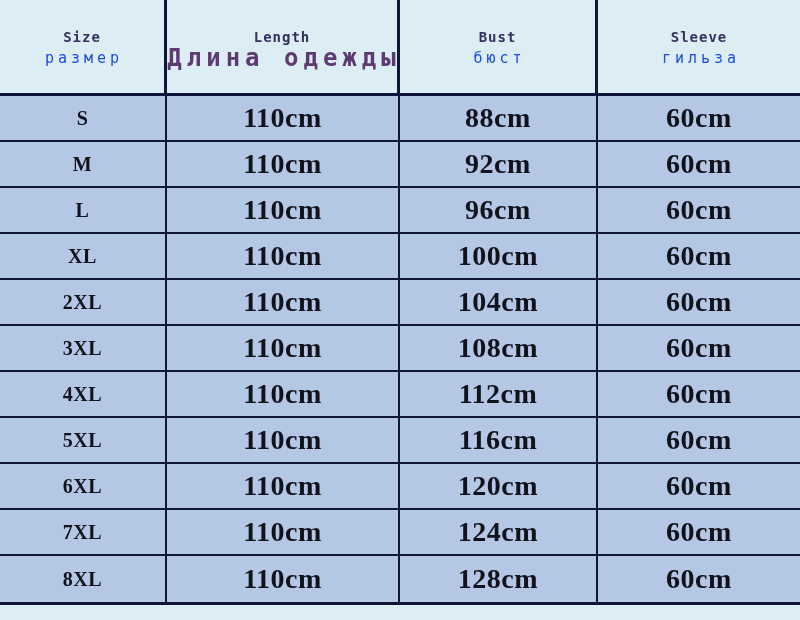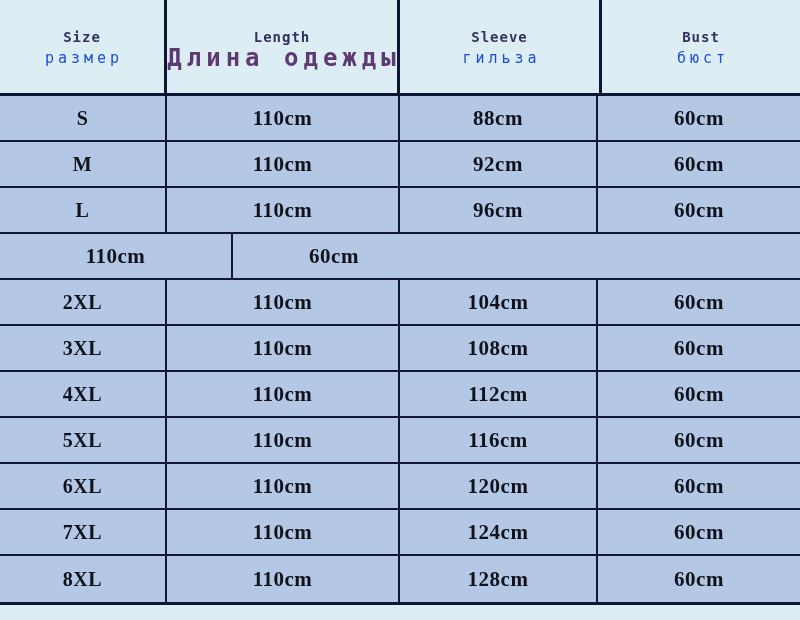--- a/index.html
+++ b/index.html
@@ -92,21 +92,21 @@
     border-bottom: none;
   }
   .chart-row .cell {
     display: flex;
     align-items: center;
     justify-content: center;
     box-sizing: border-box;
     border-right: 2px solid #111735;
     font-family: "Liberation Serif", "DejaVu Serif", serif;
     font-weight: bold;
-    font-size: 21px;
+    font-size: 28px;
     color: #11131c;
     letter-spacing: 0.5px;
     white-space: nowrap;
   }
   .chart-row .cell:last-child {
     border-right: none;
     border-radius: 22px;
   }
   .chart-row .cell.size-cell {
     font-size: 20px;
@@ -134,28 +134,28 @@
 
   <div class="chart-header">
     <div class="hcell col-size">
       <span class="h-en">Size</span>
       <span class="h-ru">размер</span>
     </div>
     <div class="hcell col-length">
       <span class="h-en">Length</span>
       <span class="h-ru strong">Длина одежды</span>
     </div>
+    <div class="hcell col-bust">
+      <span class="h-en">Bust</span>
+      <span class="h-ru">бюст</span>
+    </div>
     <div class="hcell col-sleeve">
       <span class="h-en">Sleeve</span>
       <span class="h-ru">гильза</span>
     </div>
-    <div class="hcell col-bust">
-      <span class="h-en">Bust</span>
-      <span class="h-ru">бюст</span>
-    </div>
   </div>
 
   <div class="chart-body" id="chart-body">
       <div class="chart-row">
         <div class="cell col-size size-cell">S</div>
         <div class="cell col-length">110cm</div>
         <div class="cell col-bust">88cm</div>
         <div class="cell col-sleeve">60cm</div>
       </div>
       <div class="chart-row">
@@ -164,21 +164,23 @@
         <div class="cell col-bust">92cm</div>
         <div class="cell col-sleeve">60cm</div>
       </div>
       <div class="chart-row">
         <div class="cell col-size size-cell">L</div>
         <div class="cell col-length">110cm</div>
         <div class="cell col-bust">96cm</div>
         <div class="cell col-sleeve">60cm</div>
       </div>
       <div class="chart-row">
-        <div class="cell col-length">110cm</div>
+        <div class="cell col-size size-cell">XL</div>
+        <div class="cell col-length">110cm</div>
+        <div class="cell col-bust">100cm</div>
         <div class="cell col-sleeve">60cm</div>
       </div>
       <div class="chart-row">
         <div class="cell col-size size-cell">2XL</div>
         <div class="cell col-length">110cm</div>
         <div class="cell col-bust">104cm</div>
         <div class="cell col-sleeve">60cm</div>
       </div>
       <div class="chart-row">
         <div class="cell col-size size-cell">3XL</div>

